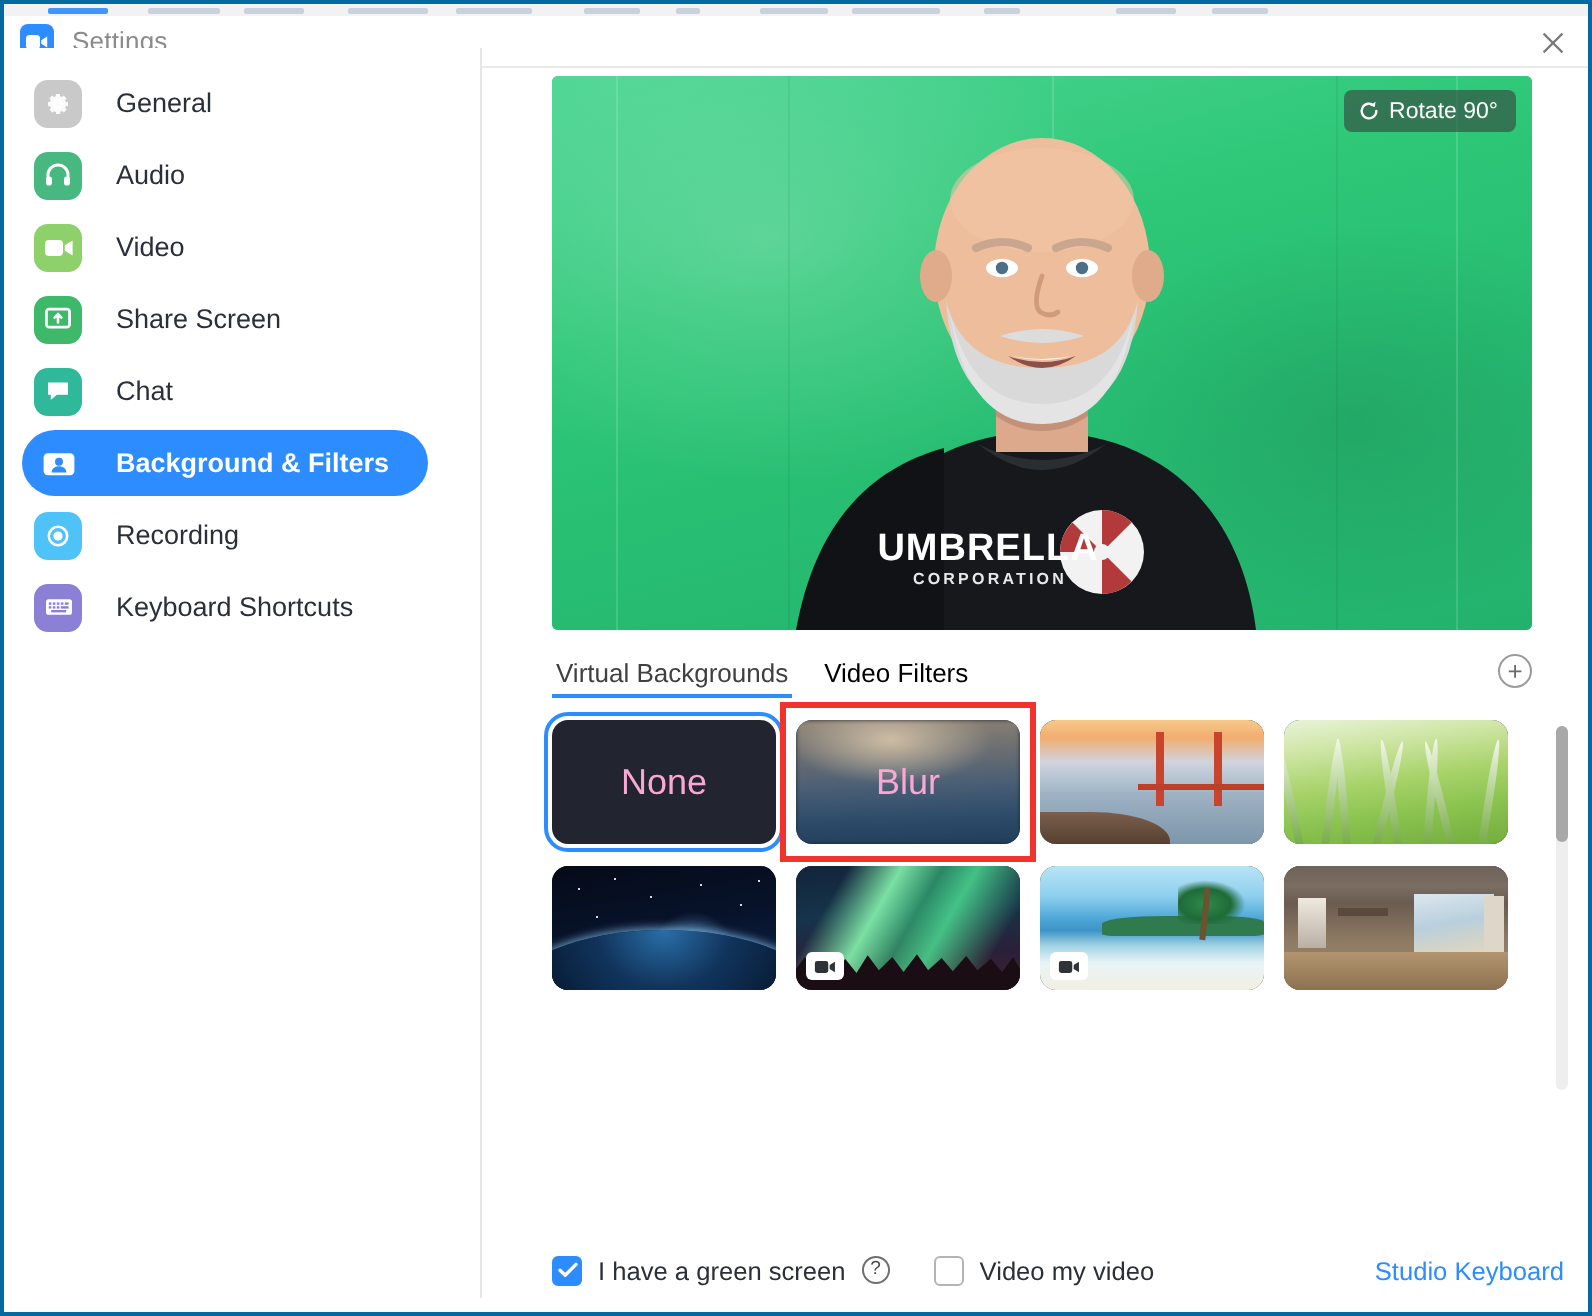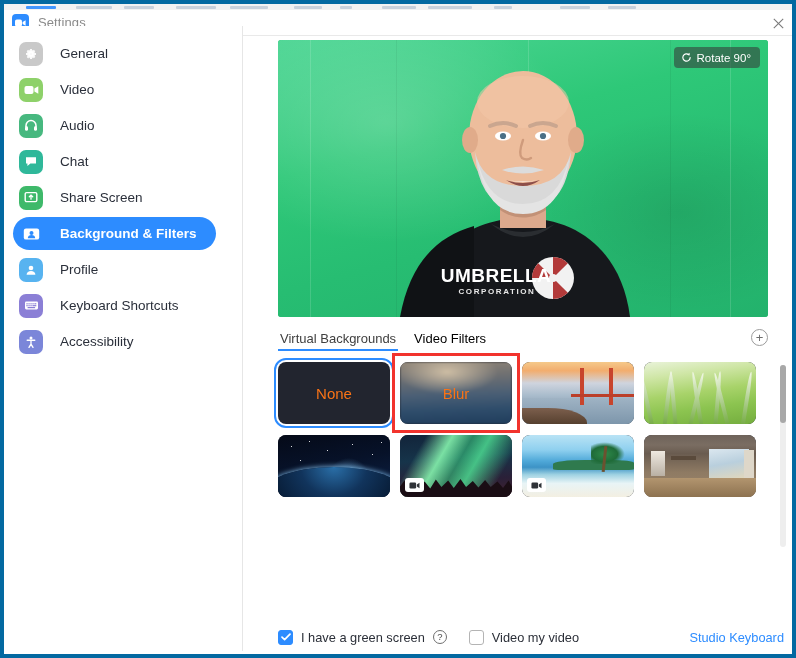--- a/index.html
+++ b/index.html
@@ -6,21 +6,21 @@
   html, body {
     width: 796px; height: 658px;
     font-family: "Liberation Sans", sans-serif;
     background: #ffffff;
     overflow: hidden;
   }
   #app {
     position: relative;
     width: 796px; height: 658px;
     background: #ffffff;
-    border: 4px solid #0369a1;
+    border: 2px solid #0369a1;
     overflow: hidden;
   }
 
   
   .bgstrip {
     position: absolute; top: 0; left: 0; width: 796px; height: 6px;
     background: #f2f2f2; overflow: hidden;
   }
   .bgstrip .chip {
     position: absolute; top: 2px; height: 3px;
@@ -146,21 +146,21 @@
     position: relative;
     width: 112px; height: 62px;
     border-radius: 8px; overflow: hidden;
     margin-right: 10px;
     background: #22252f;
     flex: 0 0 auto;
   }
   .thumb .lbl {
     position: absolute; inset: 0;
     display: flex; align-items: center; justify-content: center;
-    color: #f97316; font-size: 15px;
+    color: #f9a8d4; font-size: 18px;
   }
   .thumb-wrap { position: relative; flex: 0 0 auto; }
   .sel-ring {
     position: absolute; left: -4px; top: -4px; right: 6px; bottom: -4px;
     border: 2px solid #2d8cff; border-radius: 12px; pointer-events: none;
   }
   .annot-box {
     position: absolute; left: -8px; top: -9px; right: 2px; bottom: -9px;
     border: 3px solid #f2332d; pointer-events: none;
   }
@@ -353,80 +353,80 @@
       <span class="nav-ico" style="background:#c9c9c9">
         <svg width="14" height="14" viewBox="0 0 14 14">
             <path fill="#fff" d="M7 4.3a2.7 2.7 0 1 0 0 5.4 2.7 2.7 0 0 0 0-5.4zm0 4a1.3 1.3 0 1 1 0-2.6 1.3 1.3 0 0 1 0 2.6z"></path>
             <path fill="#fff" d="M12 6h-1.1a4 4 0 0 0-.4-1l.8-.8-1.5-1.5-.8.8a4 4 0 0 0-1-.4V2H5.9v1.1a4 4 0 0 0-1 .4l-.8-.8L2.6 4.2l.8.8a4 4 0 0 0-.4 1H2v2.1h1.1a4 4 0 0 0 .4 1l-.8.8 1.5 1.5.8-.8a4 4 0 0 0 1 .4V12h2.1v-1.1a4 4 0 0 0 1-.4l.8.8 1.5-1.5-.8-.8a4 4 0 0 0 .4-1H12V6z" opacity=".9"></path>
           </svg>
       </span>
       <span class="nav-label">General</span>
     </div>
 
     <div class="nav-item">
-      <span class="nav-ico" style="background:#8ed16a">
-        <svg width="15" height="10" viewBox="0 0 15 10">
-            <rect x="0.5" y="1" width="9" height="8" rx="2" fill="#fff"></rect>
-            <path d="M10.4 3.6 L14.3 1.2 v7.6 L10.4 6.4 Z" fill="#fff"></path>
-          </svg>
-      </span>
-      <span class="nav-label">Video</span>
-    </div>
-
-    <div class="nav-item">
       <span class="nav-ico" style="background:#47b87f">
         <svg width="14" height="13" viewBox="0 0 14 13">
             <path d="M2 8V6.5a5 5 0 0 1 10 0V8" stroke="#fff" stroke-width="1.5" fill="none"></path>
             <rect x="1" y="7.2" width="3" height="4.6" rx="1.4" fill="#fff"></rect>
             <rect x="10" y="7.2" width="3" height="4.6" rx="1.4" fill="#fff"></rect>
           </svg>
       </span>
       <span class="nav-label">Audio</span>
     </div>
 
     <div class="nav-item">
-      <span class="nav-ico" style="background:#2fb89a">
-        <svg width="14" height="13" viewBox="0 0 14 13">
-            <path d="M2 2.2h10v6.2H6.4L3.4 11V8.4H2z" fill="#fff"></path>
-          </svg>
-      </span>
-      <span class="nav-label">Chat</span>
+      <span class="nav-ico" style="background:#8ed16a">
+        <svg width="15" height="10" viewBox="0 0 15 10">
+            <rect x="0.5" y="1" width="9" height="8" rx="2" fill="#fff"></rect>
+            <path d="M10.4 3.6 L14.3 1.2 v7.6 L10.4 6.4 Z" fill="#fff"></path>
+          </svg>
+      </span>
+      <span class="nav-label">Video</span>
     </div>
 
     <div class="nav-item">
       <span class="nav-ico" style="background:#3eb96a">
         <svg width="14" height="13" viewBox="0 0 14 13">
             <rect x="1.2" y="1.6" width="11.6" height="9" rx="1.4" fill="none" stroke="#fff" stroke-width="1.4"></rect>
             <path d="M7 8.2 V4.2 M5.3 5.8 L7 4.1 L8.7 5.8" stroke="#fff" stroke-width="1.3" fill="none" stroke-linecap="round"></path>
           </svg>
       </span>
       <span class="nav-label">Share Screen</span>
+    </div>
+
+    <div class="nav-item">
+      <span class="nav-ico" style="background:#2fb89a">
+        <svg width="14" height="13" viewBox="0 0 14 13">
+            <path d="M2 2.2h10v6.2H6.4L3.4 11V8.4H2z" fill="#fff"></path>
+          </svg>
+      </span>
+      <span class="nav-label">Chat</span>
     </div>
 
     <div class="nav-item active">
       <span class="nav-ico">
         <svg width="17" height="14" viewBox="0 0 17 14">
             <rect x="0.8" y="1.6" width="15.4" height="11" rx="2.2" fill="#fff"></rect>
             <circle cx="8.5" cy="5.9" r="2" fill="#2d8cff"></circle>
             <path d="M4.8 11.3c0-2 1.7-3.2 3.7-3.2s3.7 1.2 3.7 3.2z" fill="#2d8cff"></path>
           </svg>
       </span>
       <span class="nav-label">Background &amp; Filters</span>
     </div>
 
-
     <div class="nav-item">
-      <span class="nav-ico" style="background:#57b3f0">
+      <span class="nav-ico" style="background:#4fc3f7">
         <svg width="14" height="14" viewBox="0 0 14 14">
-            <circle cx="7" cy="5" r="2.3" fill="#fff"></circle>
-            <path d="M2.6 11.8c0-2.4 2-3.8 4.4-3.8s4.4 1.4 4.4 3.8z" fill="#fff"></path>
-          </svg>
-      </span>
-      <span class="nav-label">Profile</span>
-    </div>
+            <circle cx="7" cy="7" r="4.6" fill="none" stroke="#fff" stroke-width="1.3"></circle>
+            <circle cx="7" cy="7" r="2.3" fill="#fff"></circle>
+          </svg>
+      </span>
+      <span class="nav-label">Recording</span>
+    </div>
+
 
 
 
     <div class="nav-item">
       <span class="nav-ico" style="background:#8b7fd6">
         <svg width="15" height="11" viewBox="0 0 15 11">
             <rect x="1" y="1.6" width="13" height="7.8" rx="1.3" fill="#fff"></rect>
             <g fill="#8b7fd6">
               <rect x="2.4" y="3.2" width="1.3" height="1.2"></rect>
               <rect x="4.4" y="3.2" width="1.3" height="1.2"></rect>
@@ -437,29 +437,20 @@
               <rect x="4.4" y="5.1" width="1.3" height="1.2"></rect>
               <rect x="6.4" y="5.1" width="1.3" height="1.2"></rect>
               <rect x="8.4" y="5.1" width="3.9" height="1.2"></rect>
               <rect x="3.6" y="7" width="7.5" height="1.2"></rect>
             </g>
           </svg>
       </span>
       <span class="nav-label">Keyboard Shortcuts</span>
     </div>
 
-    <div class="nav-item">
-      <span class="nav-ico" style="background:#7b86d9">
-        <svg width="14" height="14" viewBox="0 0 14 14">
-            <circle cx="7" cy="3" r="1.5" fill="#fff"></circle>
-            <path d="M3.2 5.2h7.6M7 5.2v4M7 9.2l-2 3.2M7 9.2l2 3.2" stroke="#fff" stroke-width="1.35" stroke-linecap="round" fill="none"></path>
-          </svg>
-      </span>
-      <span class="nav-label">Accessibility</span>
-    </div>
   </div>
 
   <div class="main">
 
     <div class="preview">
       <div class="greenbg"></div>
       <div class="fold" style="left:32px;"></div>
       <div class="fold f2" style="left:118px;"></div>
       <div class="fold" style="left:250px;"></div>
       <div class="fold f2" style="left:392px;"></div>

